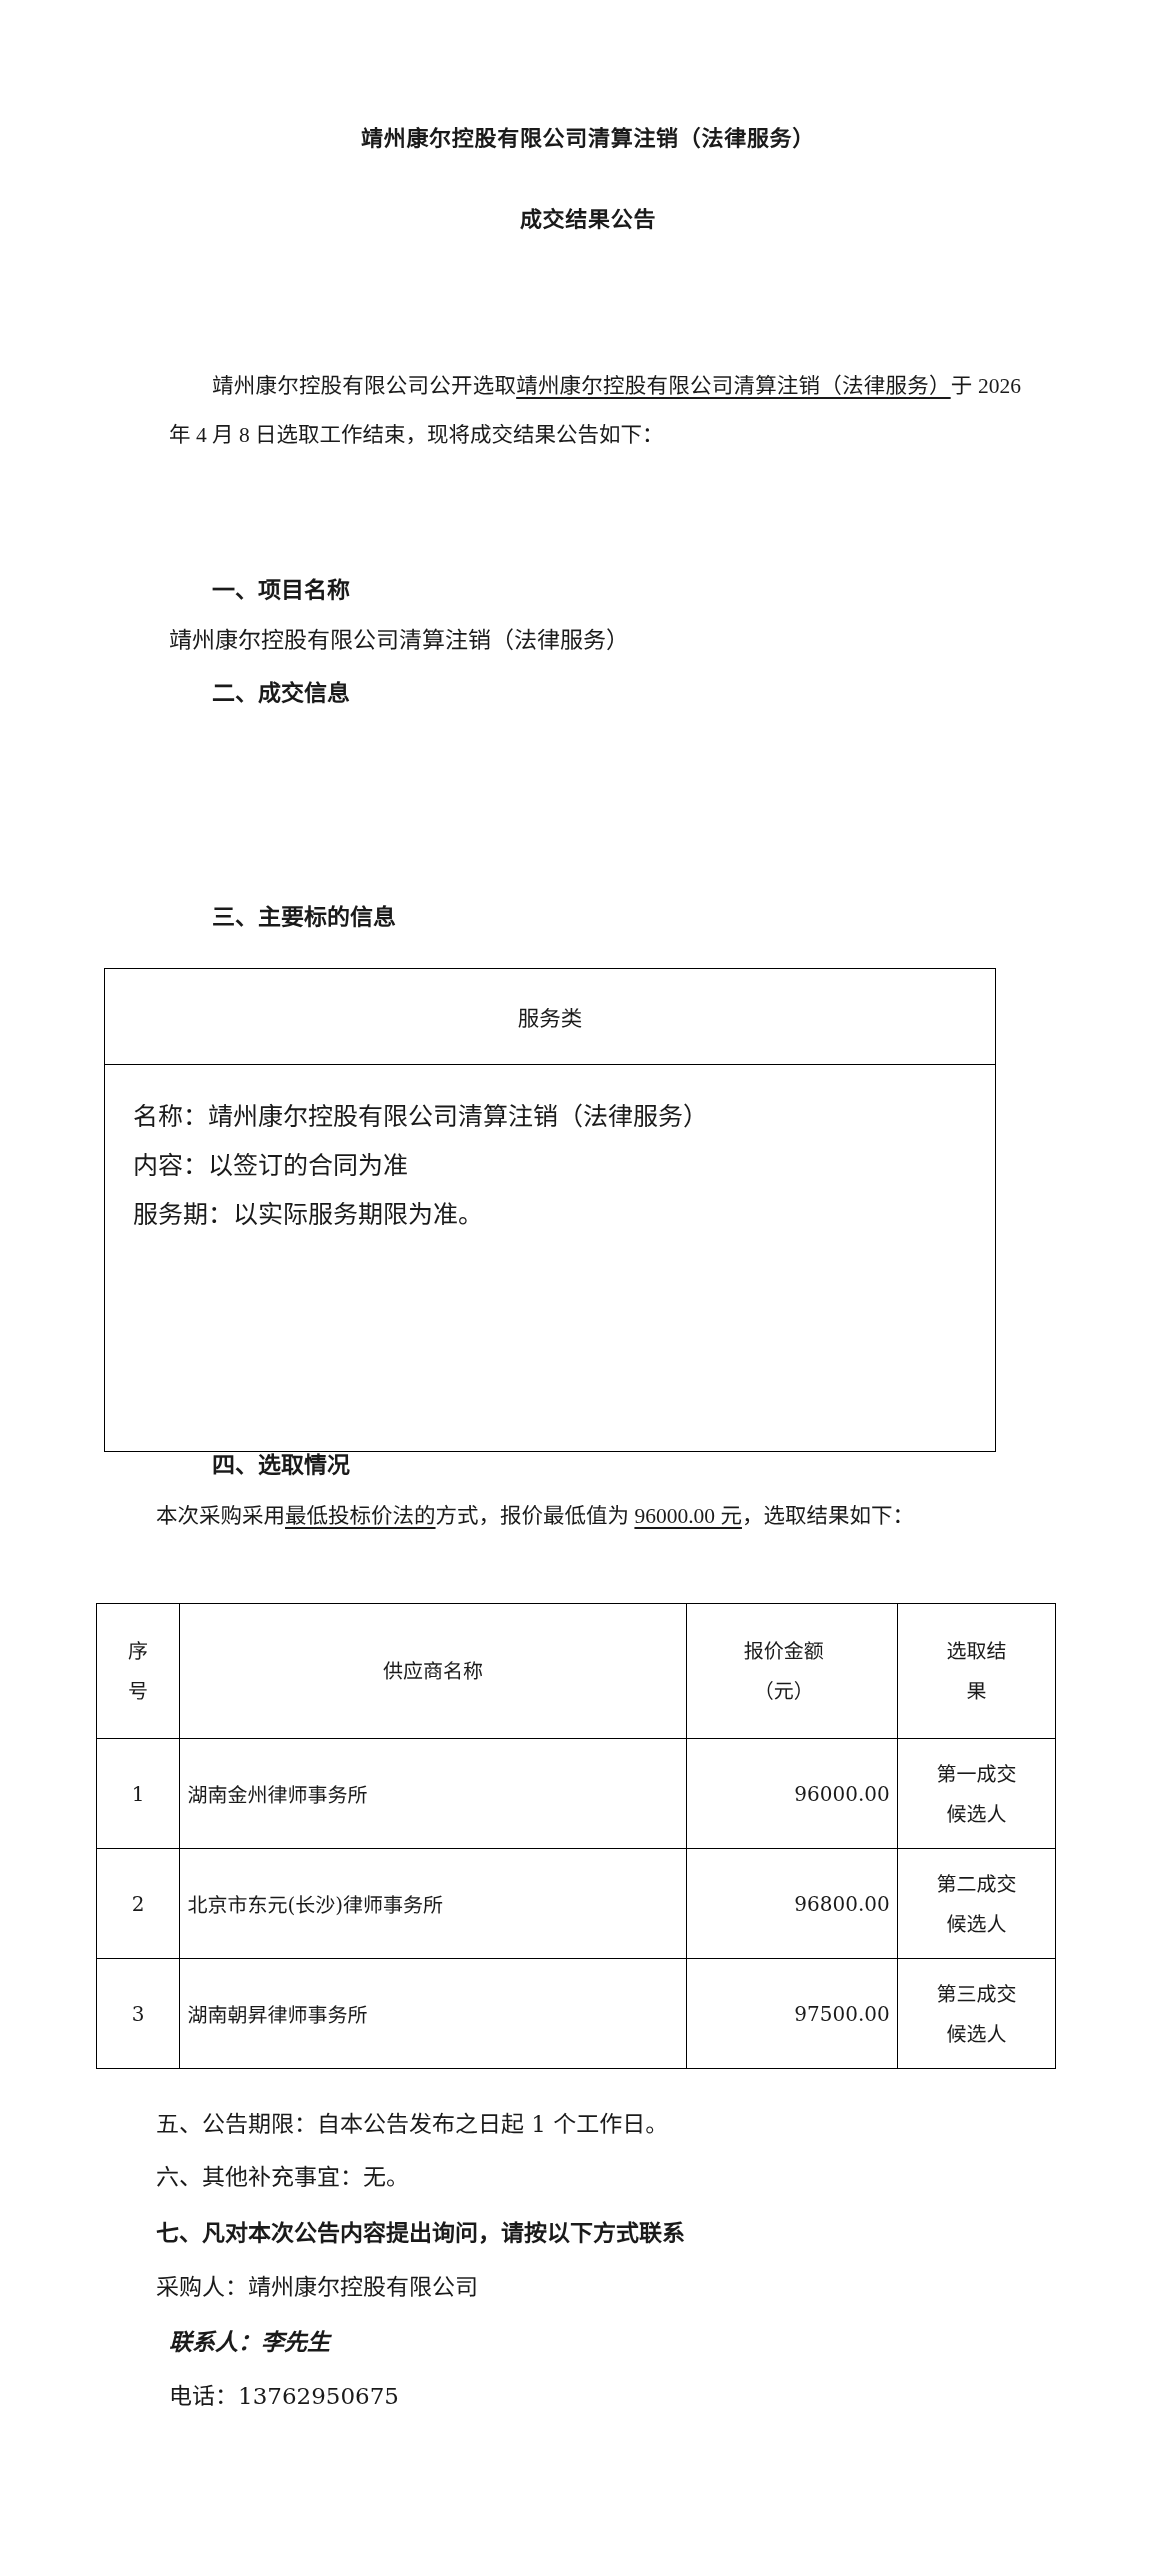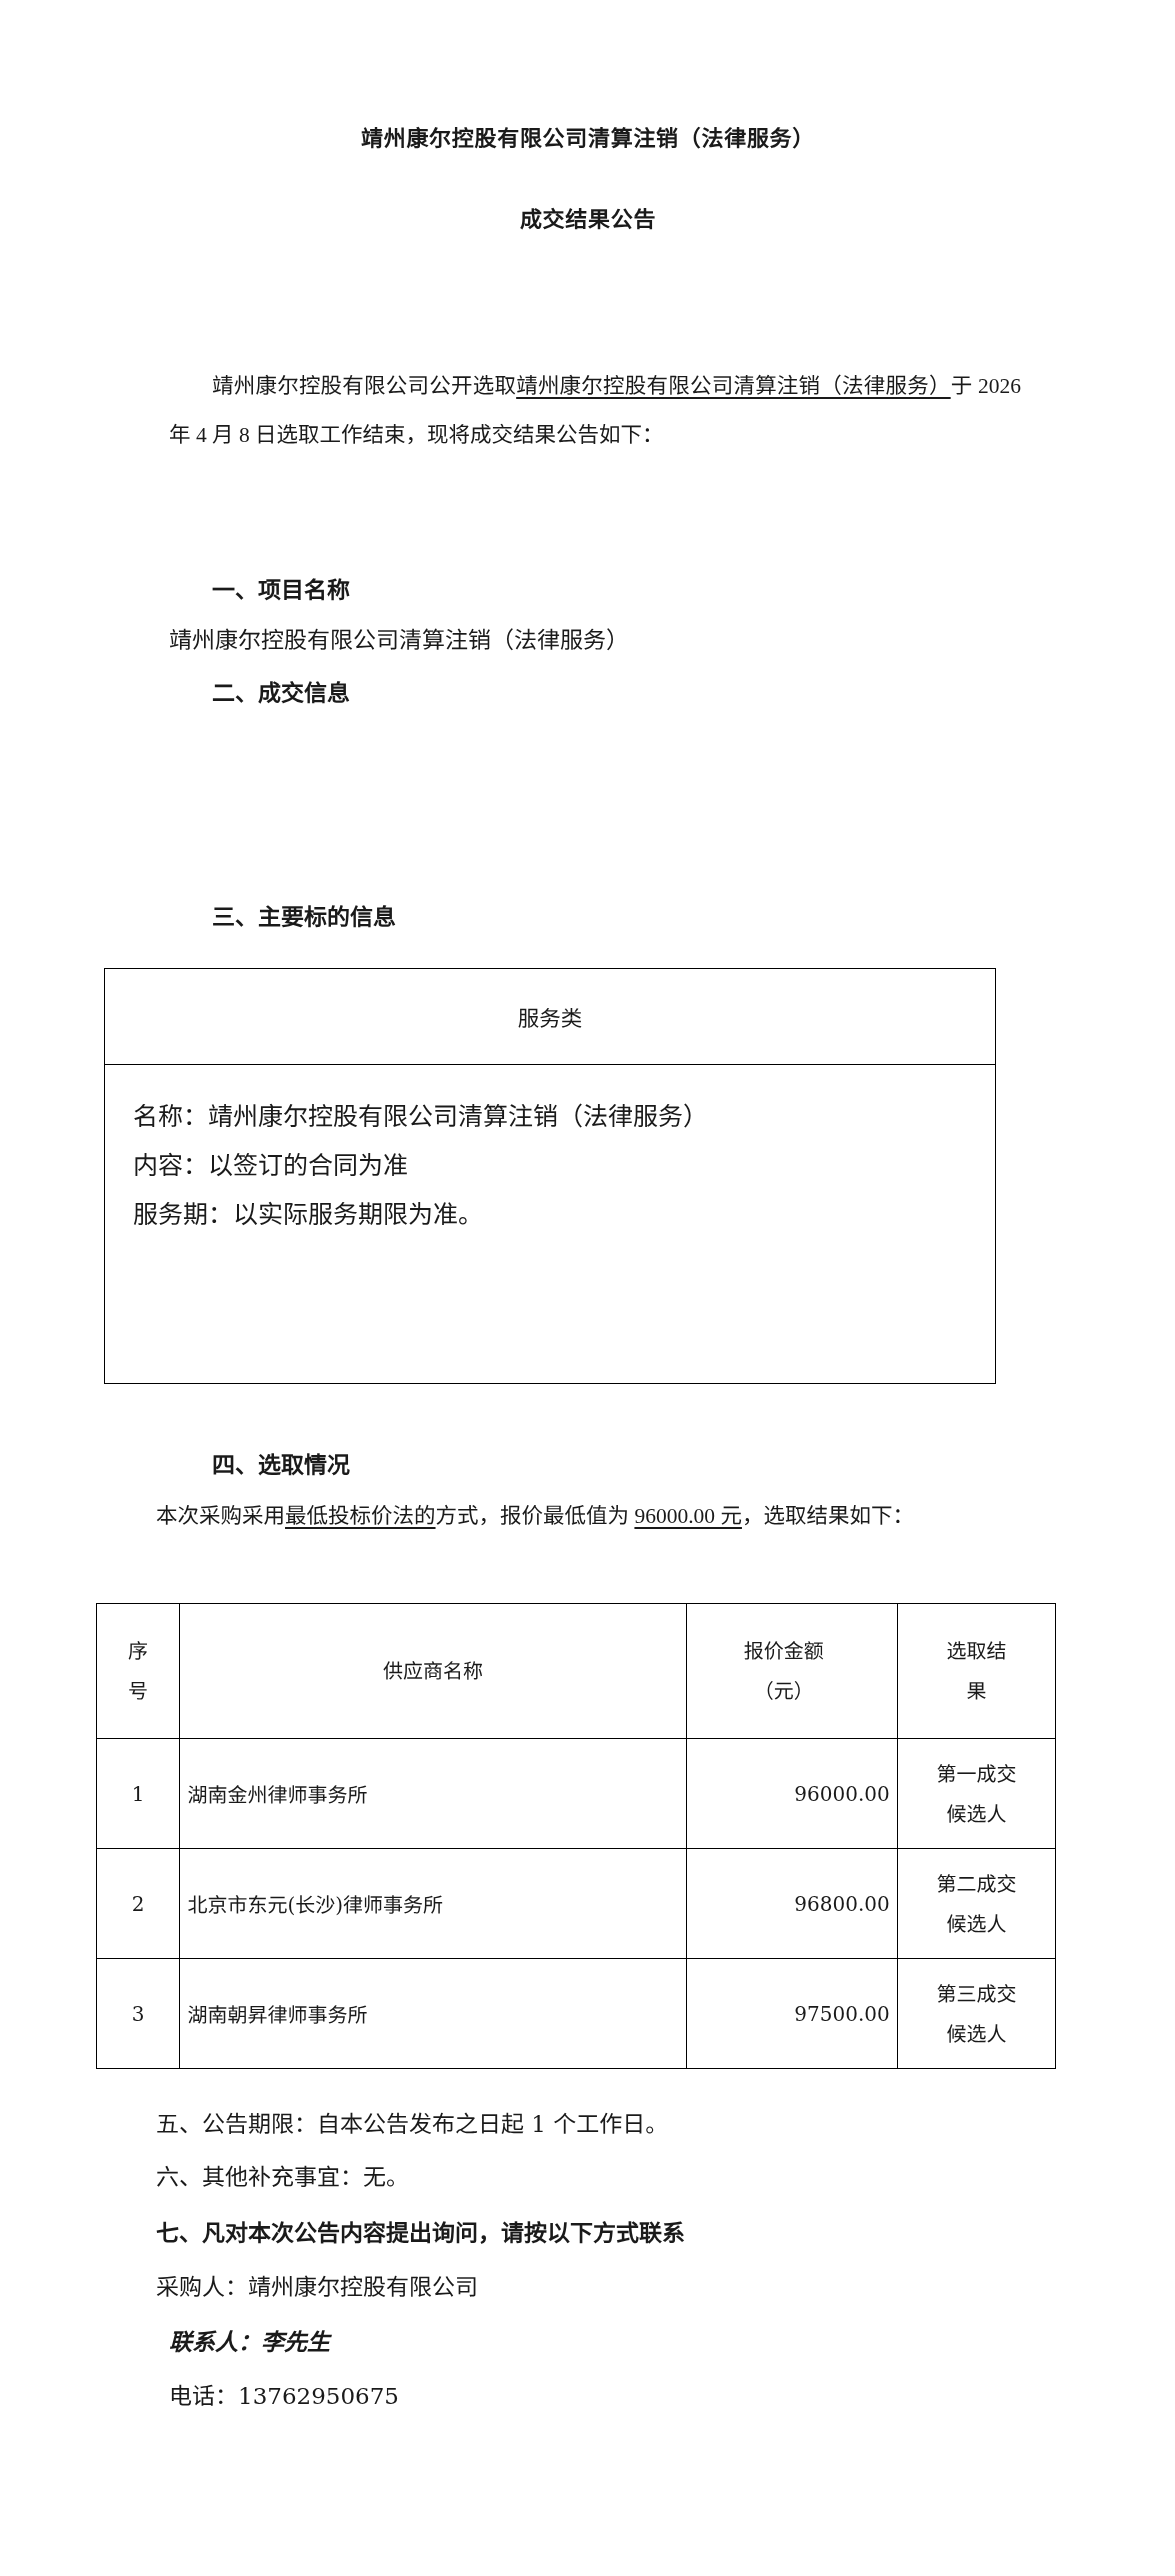--- a/index.html
+++ b/index.html
@@ -58,21 +58,21 @@
     line-height: 49px;
     white-space: nowrap;
   }
 
   
   .service-box {
     position: absolute;
     left: 104px;
     top: 968px;
     width: 892px;
-    height: 416px;
+    height: 484px;
     border: 1.5px solid #000;
     box-sizing: border-box;
   }
   .service-box .cat {
     height: 95px;
     border-bottom: 1.5px solid #000;
     display: flex;
     align-items: center;
     justify-content: center;
     font-size: 21.5px;

